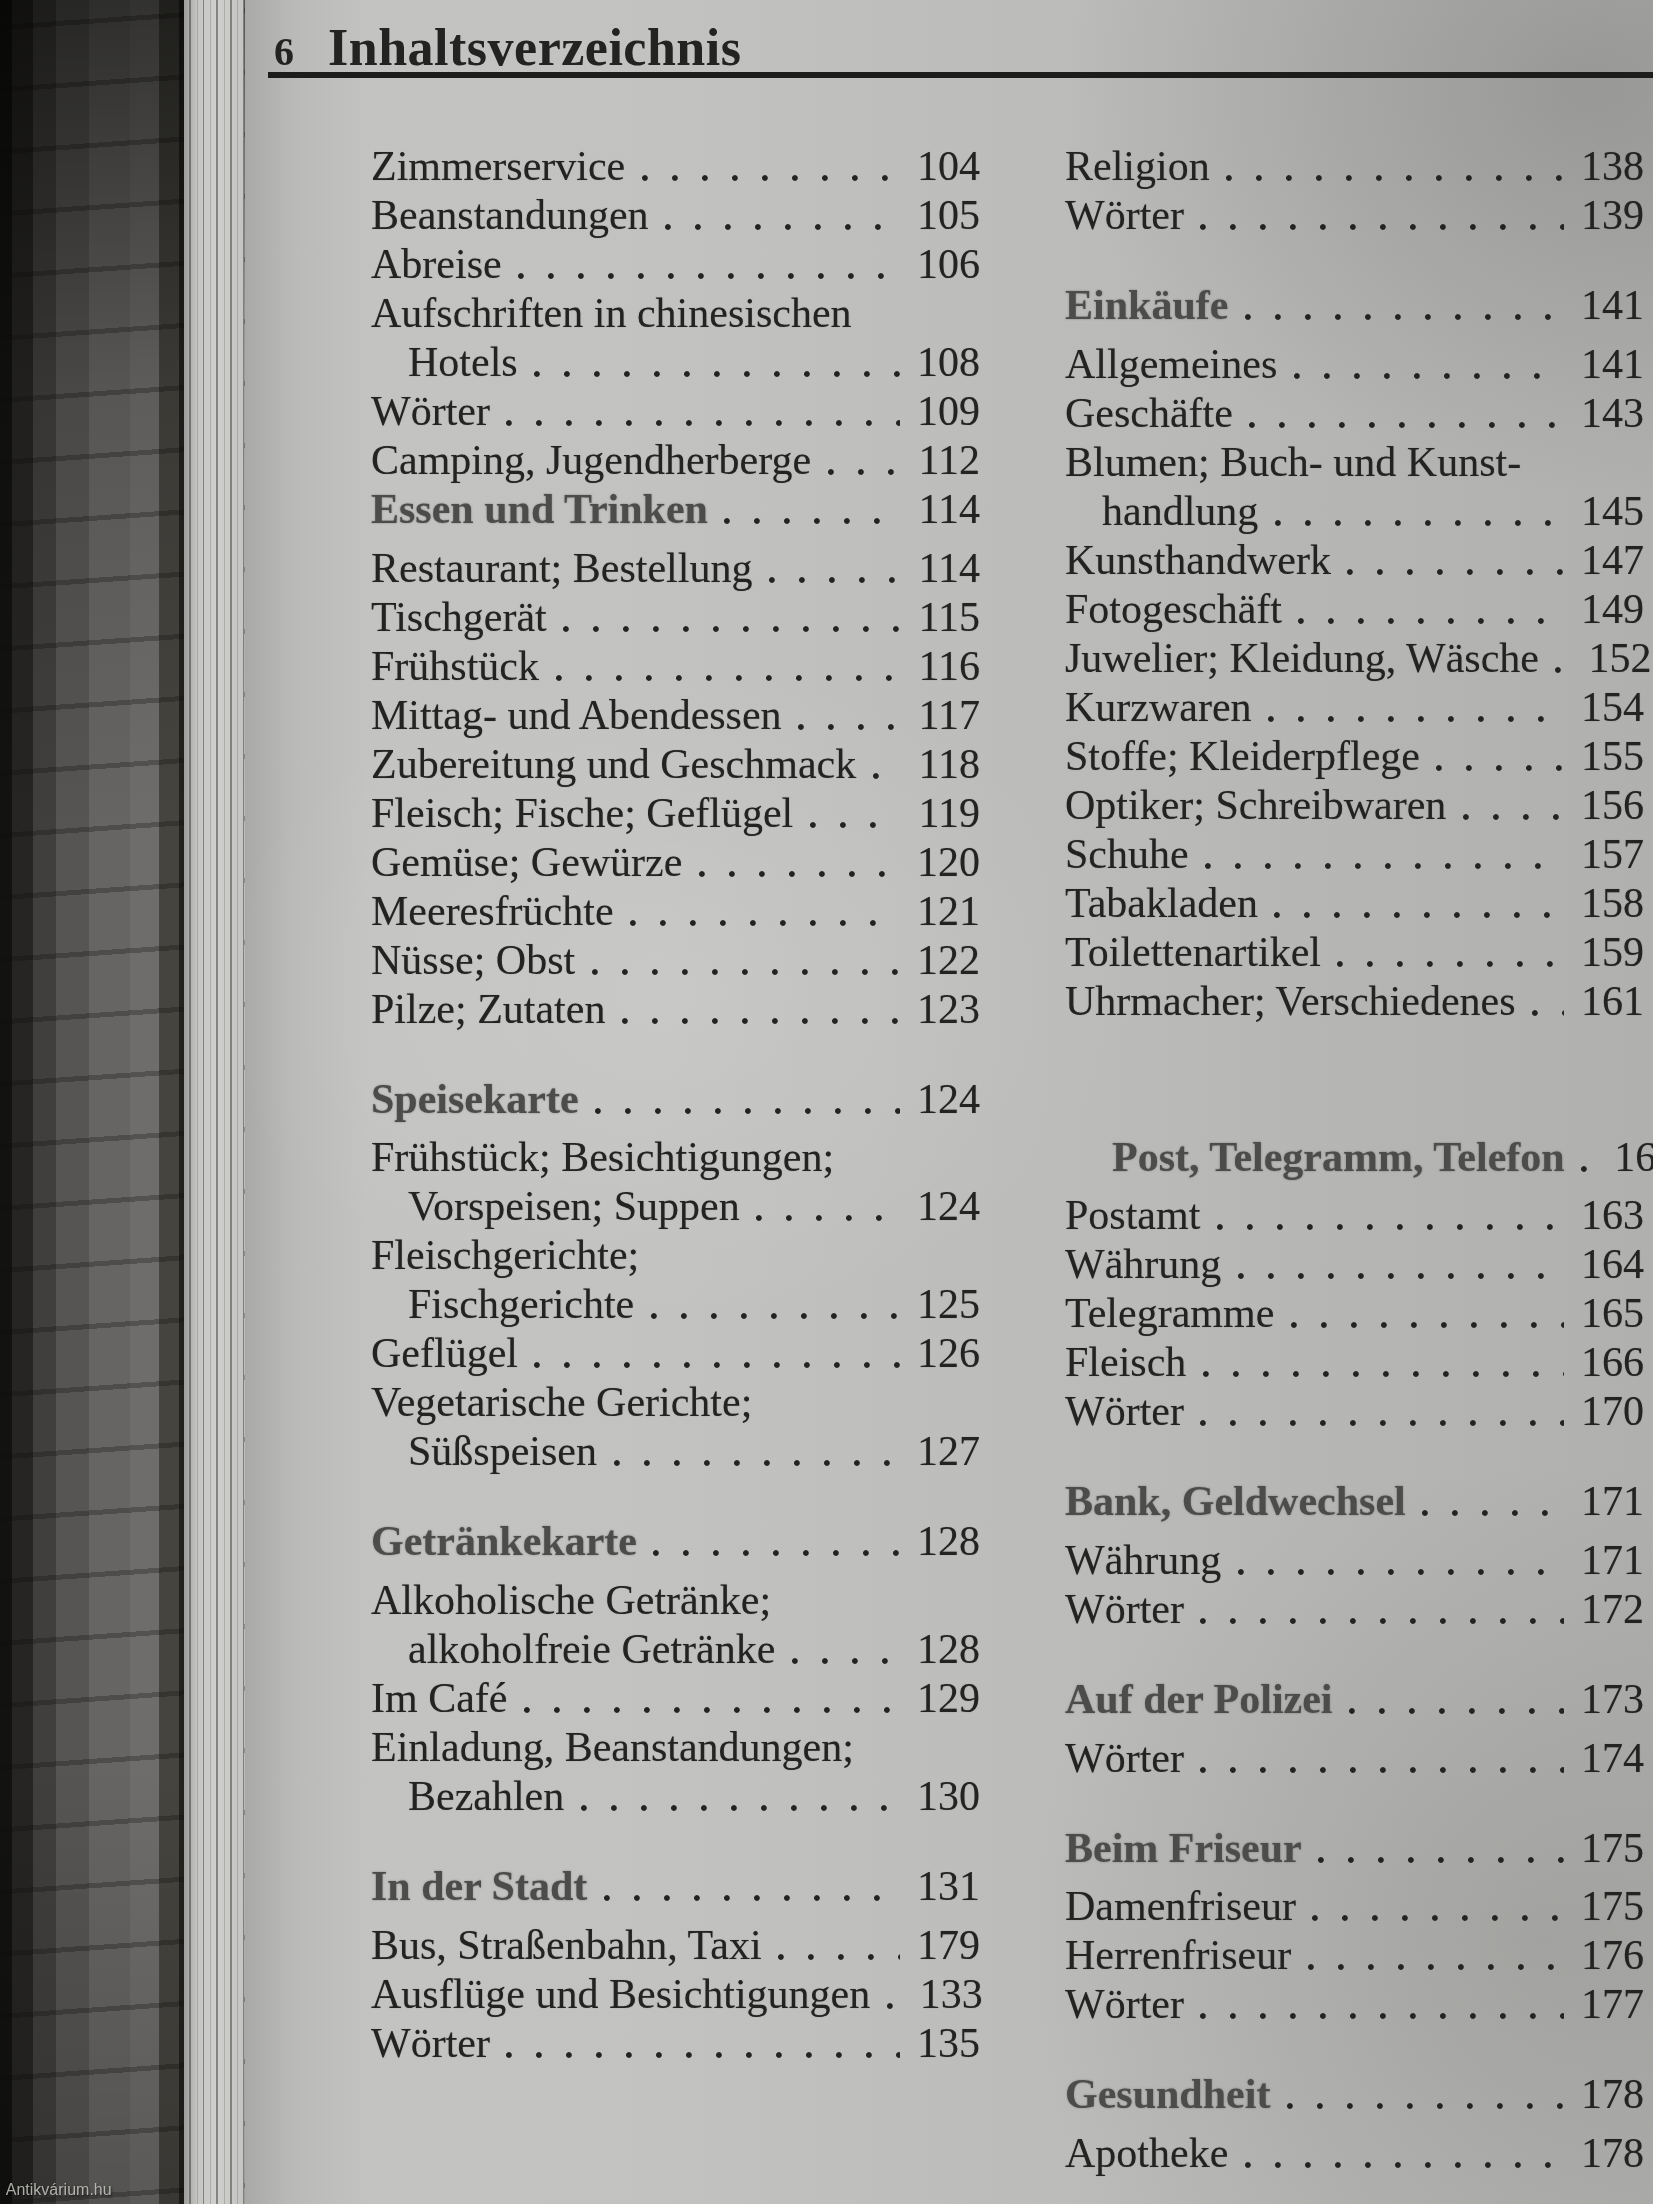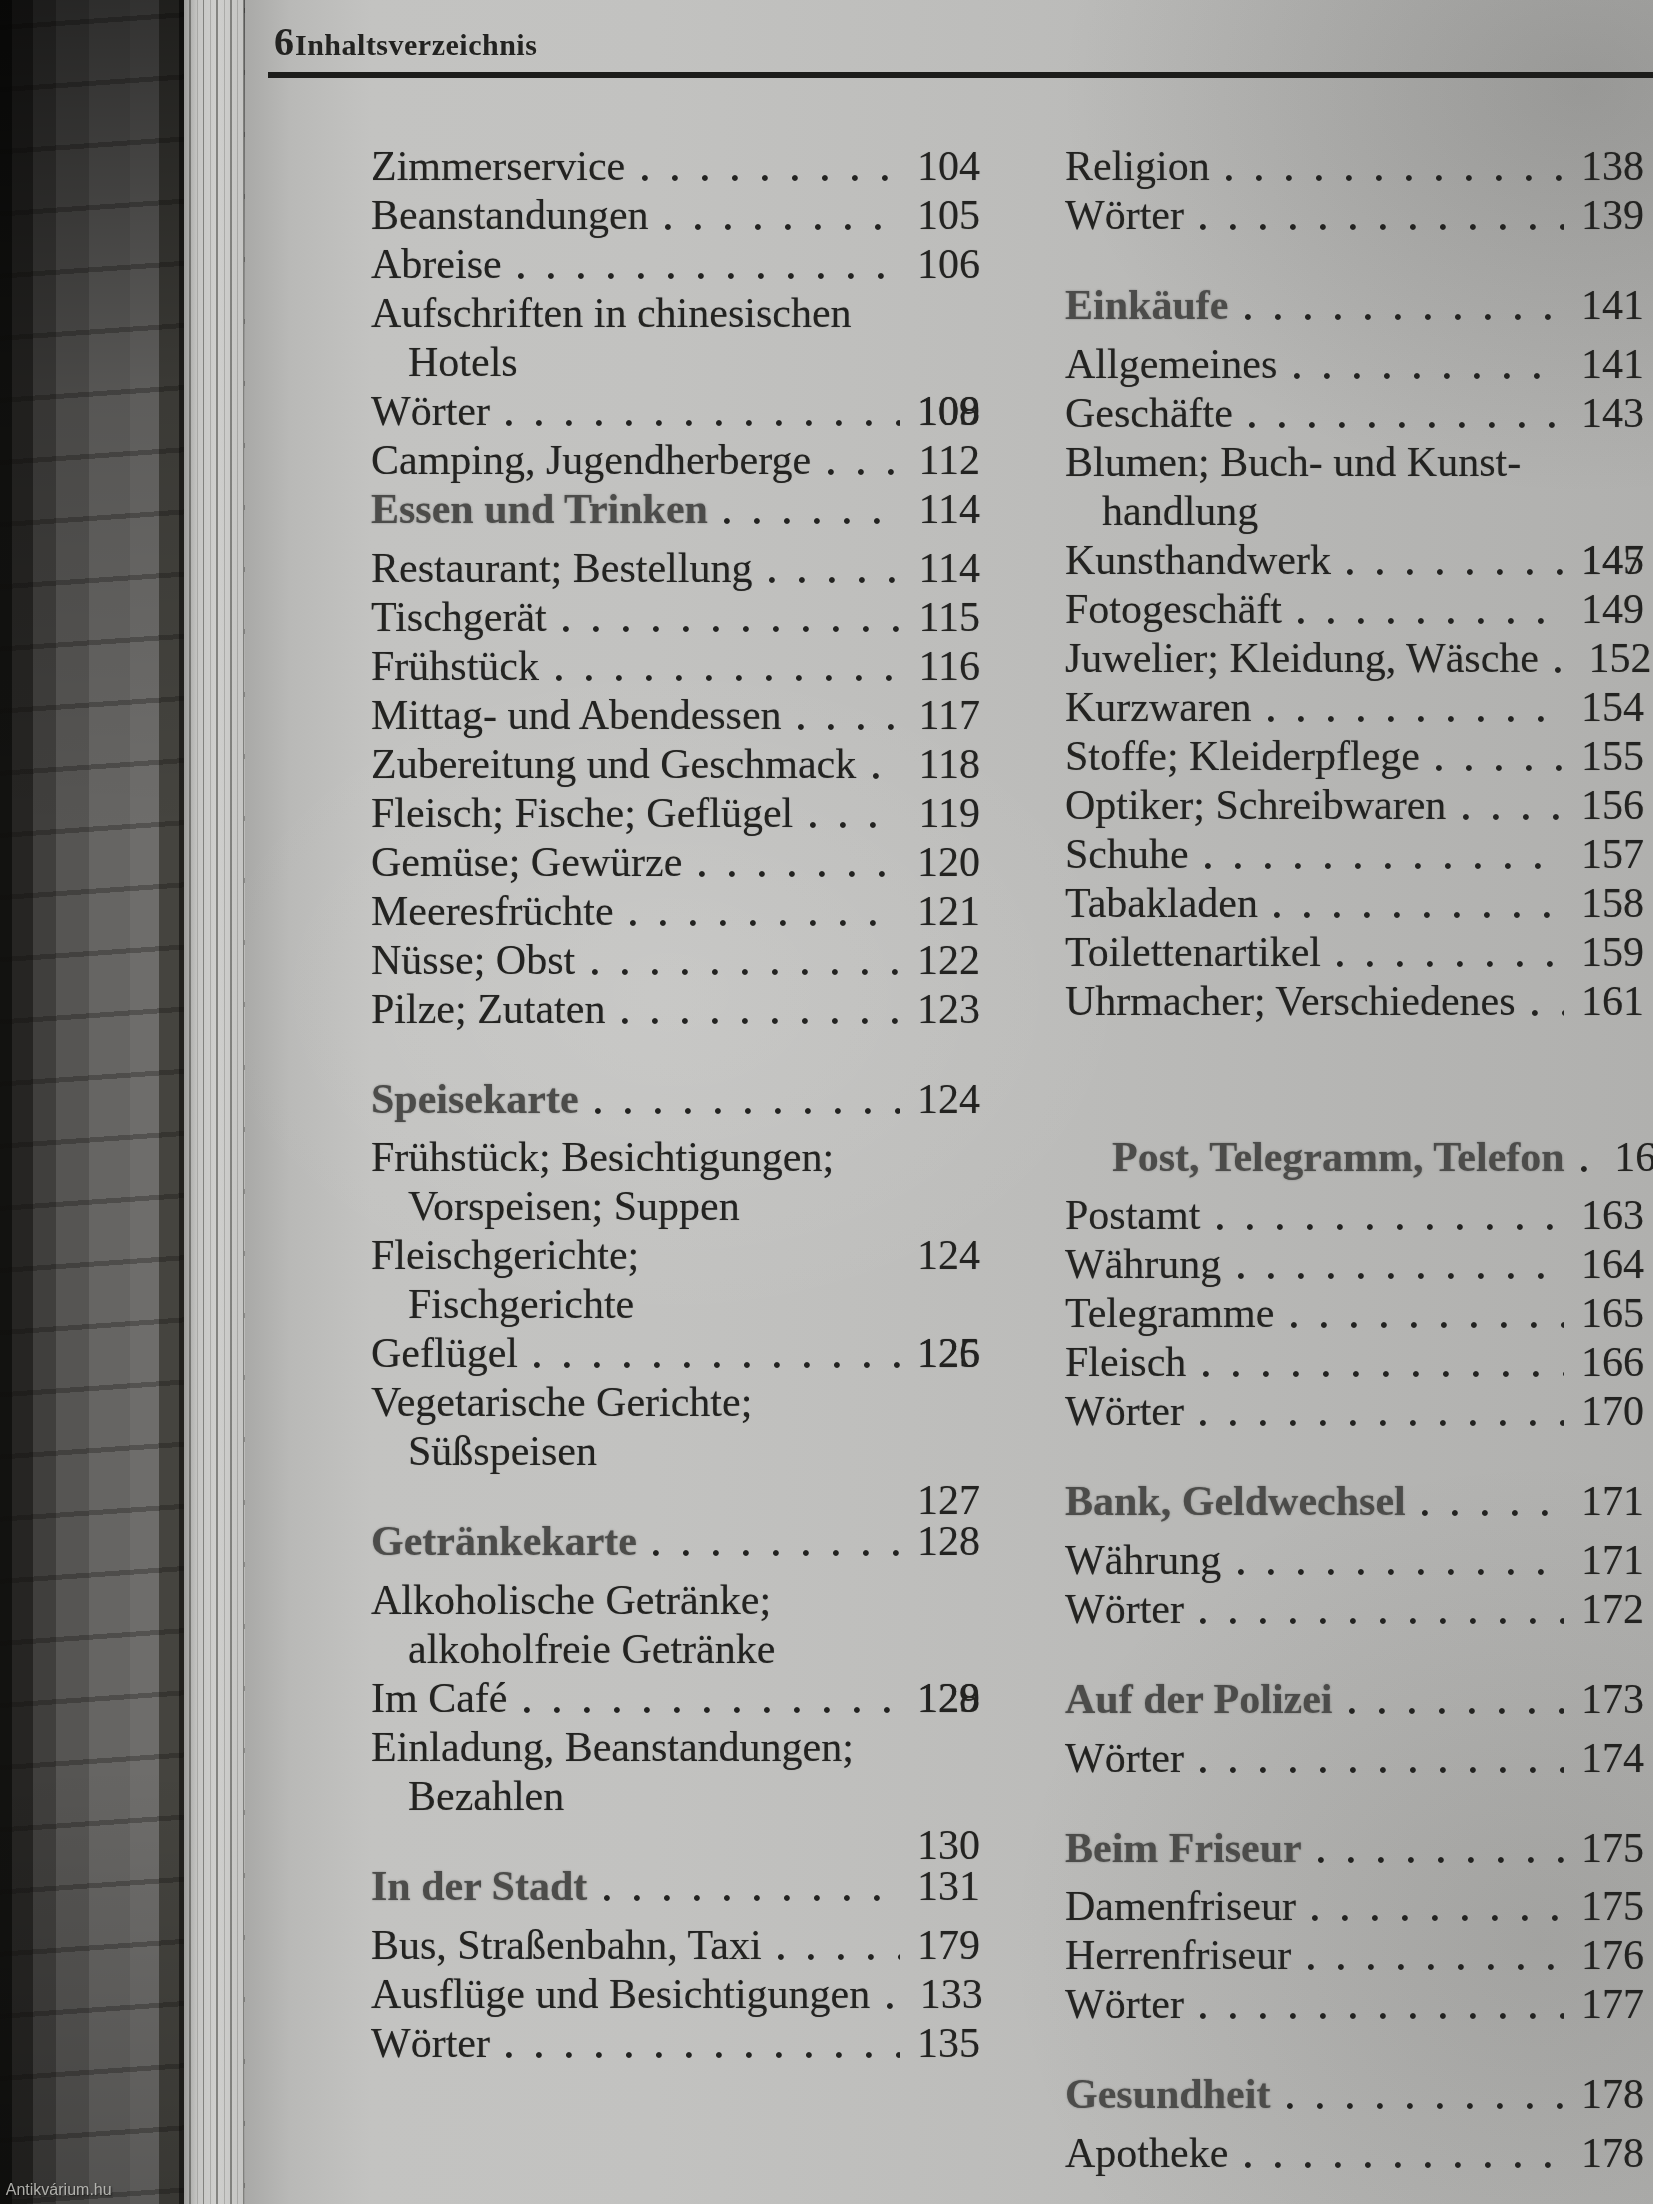--- a/index.html
+++ b/index.html
@@ -30,31 +30,31 @@
     background:
       radial-gradient(873px 679px at 95% 4%, rgba(40,40,38,.18), rgba(40,40,38,0) 60%),
       radial-gradient(970px 873px at 92% 88%, rgba(50,50,46,.12), rgba(50,50,46,0) 55%),
       radial-gradient(679px 485px at 30% 45%, rgba(255,255,252,.10), rgba(255,255,252,0) 70%),
       linear-gradient(90deg,#a9a9a7 0,#b9b9b7 45px,#c3c3c1 126px,#c2c2c0 408px,#bcbcba 796px,#b5b5b3 1116px,#b0b0ae 1409px);
   }
 
   
   .header{position:absolute;left:274px;top:17.5px;color:var(--ink);}
   .header .pn{font-weight:bold;font-size:40px;letter-spacing:1px;}
-  .header .ht{font-weight:bold;font-size:30px;letter-spacing:0.5px;}
+  .header .ht{font-weight:bold;font-size:52px;margin-left:33px;letter-spacing:0.5px;}
   .rule{position:absolute;left:268px;right:0;top:72px;height:5.8px;background:var(--rule);}
 
   
   .col{position:absolute;top:142px;font-size:42px;color:var(--ink);
        text-shadow:0 0 1px rgba(25,25,23,.35);}
   #col-left{left:371px;width:609px;}
   #col-right{left:1065px;width:579px;}
 
   .row{display:flex;height:49px;line-height:49px;white-space:nowrap;}
-  .row.indent{padding-left:37px;flex-direction:column;}
+  .row.indent{padding-left:37px;}
   .row.gap-s{margin-top:41px;}
   .row.gap-m{}
   .row.gap-l{margin-top:107px;margin-left:47px;}
   .row.bold{margin-bottom:9.7px;}
   .row.bold .t{font-weight:bold;color:var(--ink-bold);text-shadow:0 0 1.9px rgba(60,60,58,.5);}
   .t{flex:0 0 auto;}
   .dots{
     flex:1 1 auto;min-width:17.5px;margin:0 11.6px 0 15.5px;
     background-image:radial-gradient(circle at 3.9px 36px, var(--ink) 2.4px, rgba(0,0,0,0) 3.3px);
     background-size:30px 49px;background-repeat:repeat-x;

